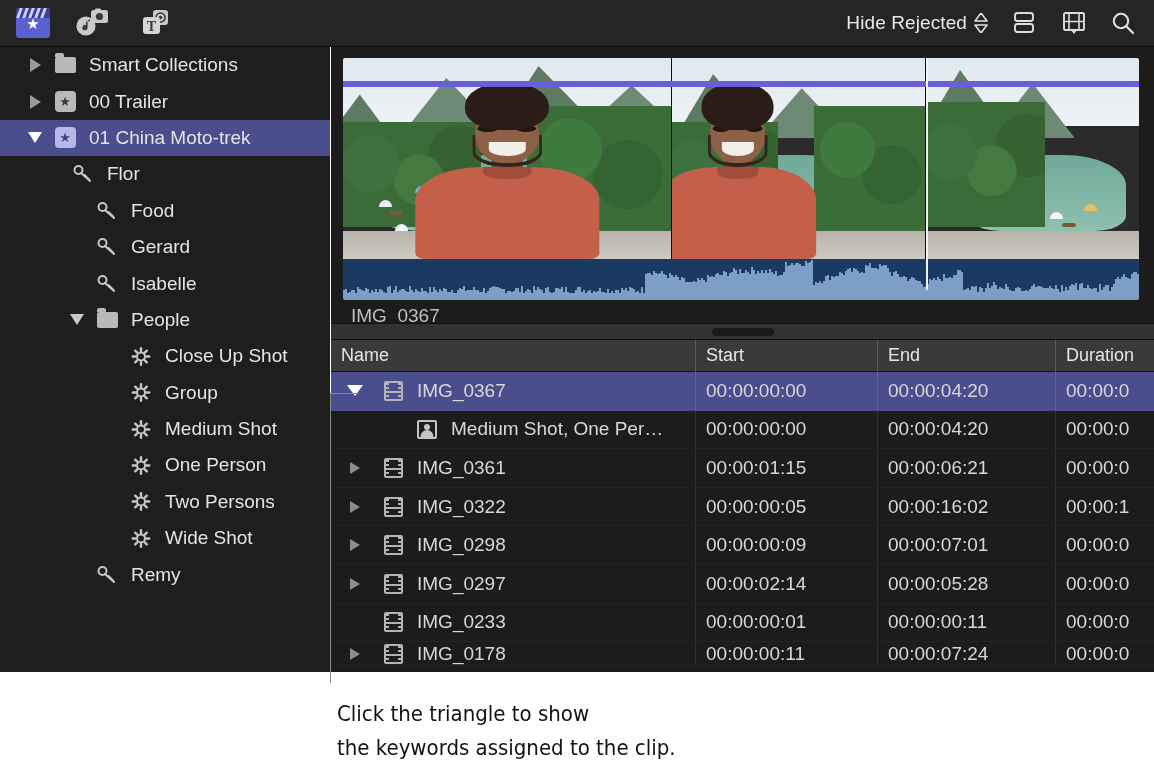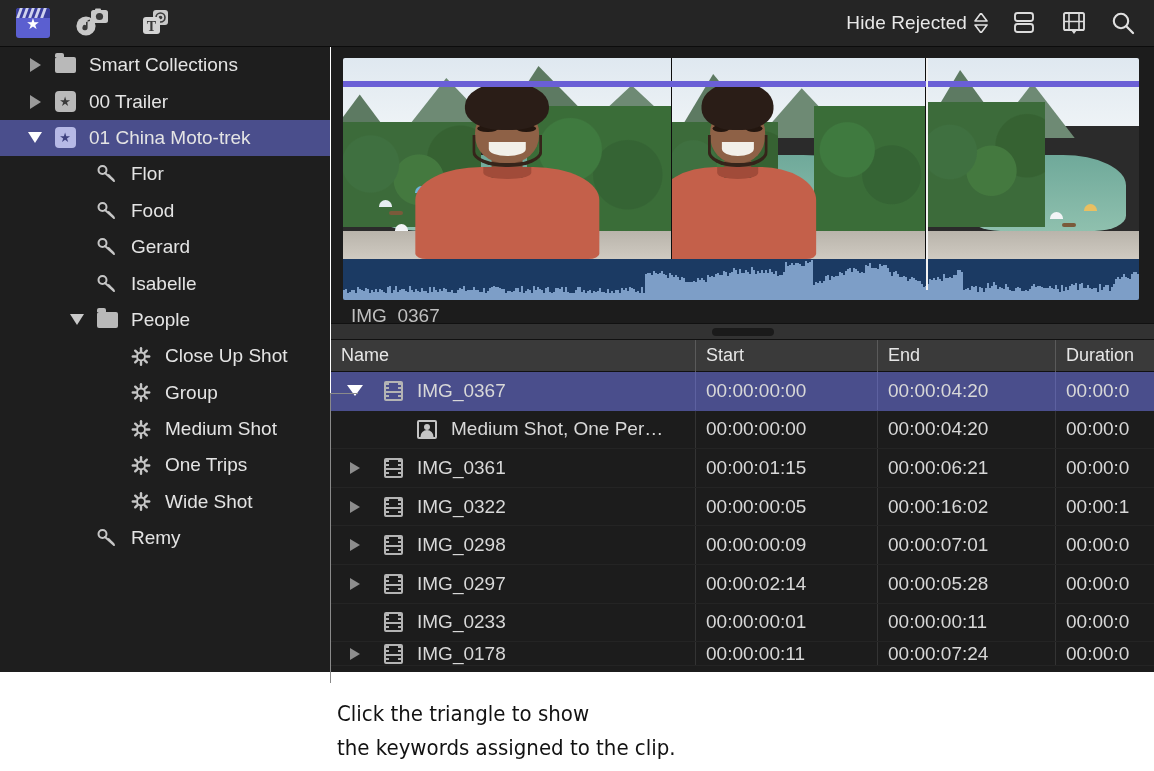--- a/index.html
+++ b/index.html
@@ -295,21 +295,21 @@
         </div>
         <div class="side-row selected" style="padding-left: 20px;">
           <span class="tw">
             <span class="tri-down white"></span>
           </span>
           <span class="ic">
             <span class="starbox">★</span>
           </span>
           <span class="side-label">01 China Moto-trek</span>
         </div>
-        <div class="side-row" style="padding-left: 62px;">
+        <div class="side-row" style="padding-left: 38px;">
           <span class="tw"></span>
           <span class="ic">
             <svg width="22" height="20" viewBox="0 0 22 20">
               <circle cx="6.5" cy="6" r="4" fill="none" stroke="#c6c6c6" stroke-width="2"></circle>
               <path d="M9 9 L18 17 M15 13.5 l2.5 2.5 M12.5 11 l2 2" stroke="#c6c6c6" stroke-width="2" stroke-linecap="round" fill="none"></path>
             </svg>
           </span>
           <span class="side-label">Flor</span>
         </div>
         <div class="side-row" style="padding-left: 62px;">
@@ -410,21 +410,38 @@
               <path d="M16.4 10.5 L19.2 10.5" stroke="#c6c6c6" stroke-width="2.4" stroke-linecap="round"></path>
               <path d="M14.8 14.3 L16.8 16.3" stroke="#c6c6c6" stroke-width="2.4" stroke-linecap="round"></path>
               <path d="M11.0 15.9 L11.0 18.7" stroke="#c6c6c6" stroke-width="2.4" stroke-linecap="round"></path>
               <path d="M7.2 14.3 L5.2 16.3" stroke="#c6c6c6" stroke-width="2.4" stroke-linecap="round"></path>
               <path d="M5.6 10.5 L2.8 10.5" stroke="#c6c6c6" stroke-width="2.4" stroke-linecap="round"></path>
               <path d="M7.2 6.7 L5.2 4.7" stroke="#c6c6c6" stroke-width="2.4" stroke-linecap="round"></path>
               <path d="M11.0 5.1 L11.0 2.3" stroke="#c6c6c6" stroke-width="2.4" stroke-linecap="round"></path>
               <path d="M14.8 6.7 L16.8 4.7" stroke="#c6c6c6" stroke-width="2.4" stroke-linecap="round"></path>
             </svg>
           </span>
-          <span class="side-label">One Trips</span>
+          <span class="side-label">One Person</span>
+        </div>
+        <div class="side-row" style="padding-left: 96px;">
+          <span class="tw"></span>
+          <span class="ic">
+            <svg width="22" height="21" viewBox="0 0 22 21">
+              <circle cx="11" cy="10.5" r="4" fill="none" stroke="#c6c6c6" stroke-width="2"></circle>
+              <path d="M16.4 10.5 L19.2 10.5" stroke="#c6c6c6" stroke-width="2.4" stroke-linecap="round"></path>
+              <path d="M14.8 14.3 L16.8 16.3" stroke="#c6c6c6" stroke-width="2.4" stroke-linecap="round"></path>
+              <path d="M11.0 15.9 L11.0 18.7" stroke="#c6c6c6" stroke-width="2.4" stroke-linecap="round"></path>
+              <path d="M7.2 14.3 L5.2 16.3" stroke="#c6c6c6" stroke-width="2.4" stroke-linecap="round"></path>
+              <path d="M5.6 10.5 L2.8 10.5" stroke="#c6c6c6" stroke-width="2.4" stroke-linecap="round"></path>
+              <path d="M7.2 6.7 L5.2 4.7" stroke="#c6c6c6" stroke-width="2.4" stroke-linecap="round"></path>
+              <path d="M11.0 5.1 L11.0 2.3" stroke="#c6c6c6" stroke-width="2.4" stroke-linecap="round"></path>
+              <path d="M14.8 6.7 L16.8 4.7" stroke="#c6c6c6" stroke-width="2.4" stroke-linecap="round"></path>
+            </svg>
+          </span>
+          <span class="side-label">Two Persons</span>
         </div>
         <div class="side-row" style="padding-left: 96px;">
           <span class="tw"></span>
           <span class="ic">
             <svg width="22" height="21" viewBox="0 0 22 21">
               <circle cx="11" cy="10.5" r="4" fill="none" stroke="#c6c6c6" stroke-width="2"></circle>
               <path d="M16.4 10.5 L19.2 10.5" stroke="#c6c6c6" stroke-width="2.4" stroke-linecap="round"></path>
               <path d="M14.8 14.3 L16.8 16.3" stroke="#c6c6c6" stroke-width="2.4" stroke-linecap="round"></path>
               <path d="M11.0 15.9 L11.0 18.7" stroke="#c6c6c6" stroke-width="2.4" stroke-linecap="round"></path>
               <path d="M7.2 14.3 L5.2 16.3" stroke="#c6c6c6" stroke-width="2.4" stroke-linecap="round"></path>

